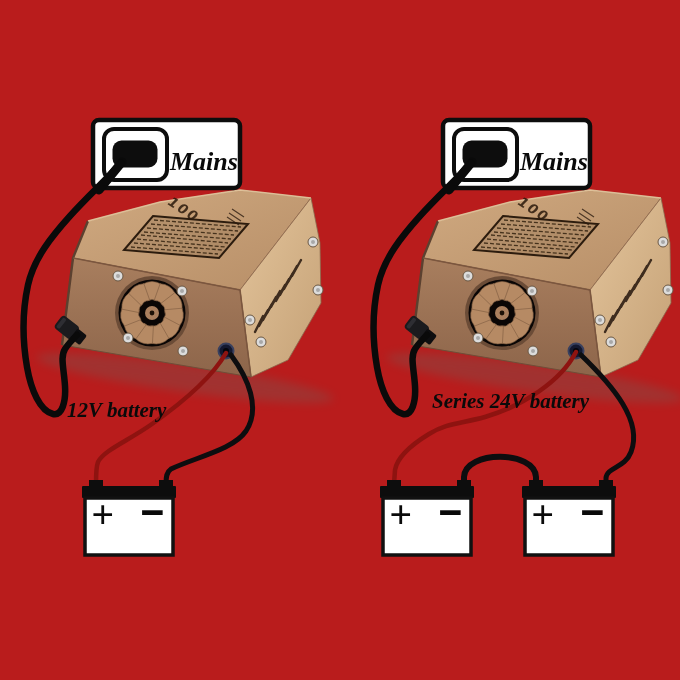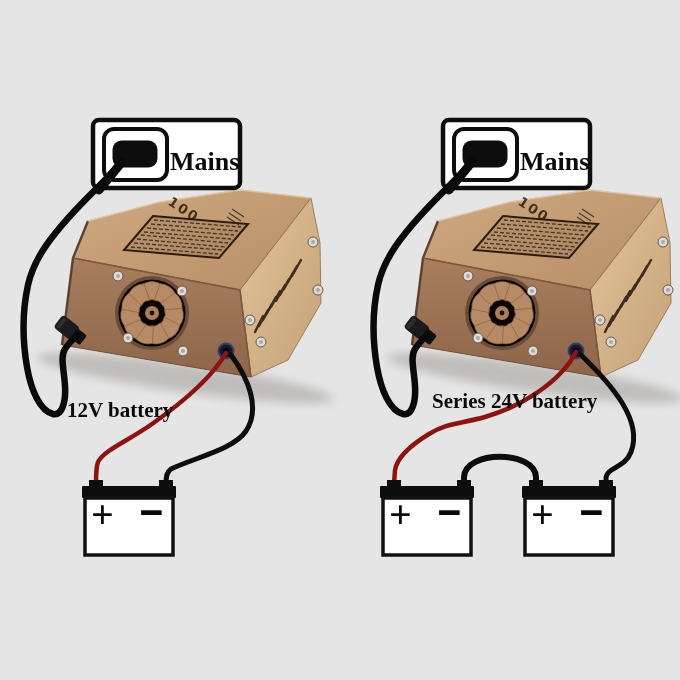--- a/index.html
+++ b/index.html
@@ -1,16 +1,16 @@
 <!DOCTYPE html>
 <html><head>
 <meta charset="utf-8">
 <style>
   html,body{margin:0;padding:0;background:#ffffff;}
-  .canvas{position:relative;width:680px;height:680px;background:#e5e5e5;overflow:hidden;}
+  .canvas{position:relative;width:680px;height:680px;background:#b91c1c;overflow:hidden;font-style:italic;}
   svg{display:block;}
   .blur{filter:blur(5px);}
   .lbl{font-family:"Liberation Serif","DejaVu Serif",serif;font-weight:700;fill:#0a0a0a;}
   .marking{font-family:"DejaVu Sans","Liberation Sans",sans-serif;font-weight:700;fill:#2b1a0c;opacity:.85;}
   .term{font-family:"Liberation Serif","DejaVu Serif",serif;font-weight:700;fill:#0a0a0a;}
 </style>
 </head>
 <body>
 
 <div class="canvas">

